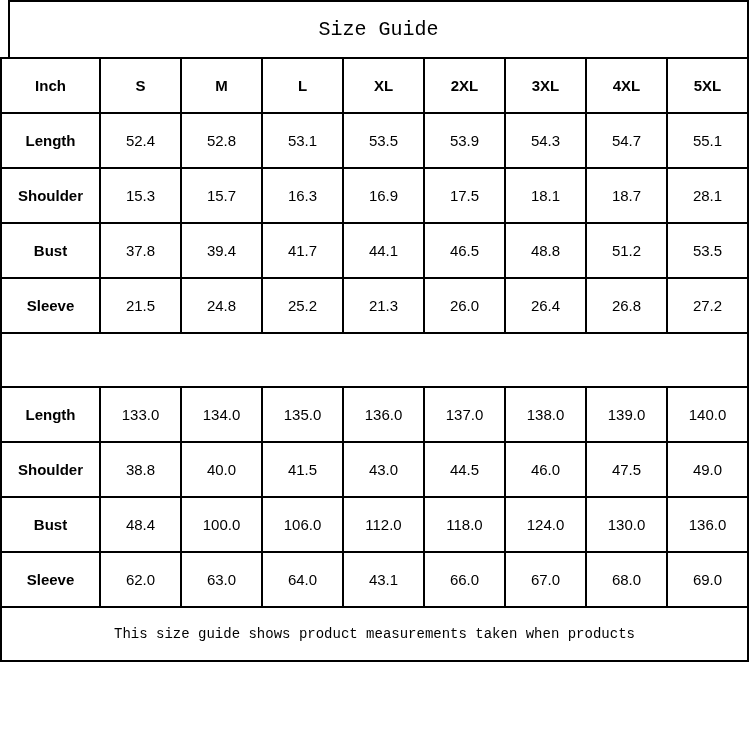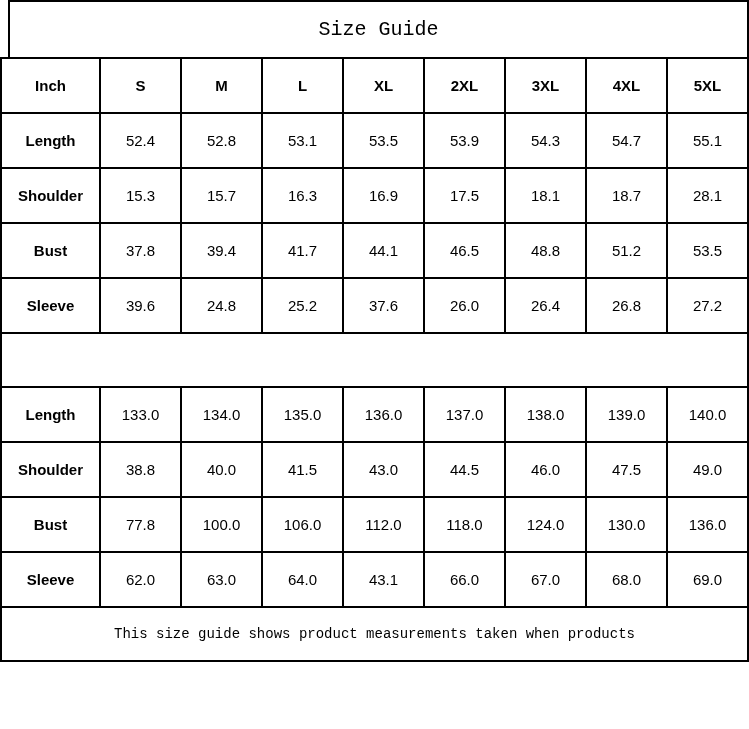--- a/index.html
+++ b/index.html
@@ -125,24 +125,24 @@
       <td>39.4</td>
       <td>41.7</td>
       <td>44.1</td>
       <td>46.5</td>
       <td>48.8</td>
       <td>51.2</td>
       <td>53.5</td>
     </tr>
     <tr>
       <th>Sleeve</th>
-      <td>39.6</td>
+      <td>21.5</td>
       <td>24.8</td>
       <td>25.2</td>
-      <td>37.6</td>
+      <td>21.3</td>
       <td>26.0</td>
       <td>26.4</td>
       <td>26.8</td>
       <td>27.2</td>
     </tr>
   </tbody>
     </table>
 
   <div class="table-gap"></div>
 
@@ -176,21 +176,21 @@
       <td>40.0</td>
       <td>41.5</td>
       <td>43.0</td>
       <td>44.5</td>
       <td>46.0</td>
       <td>47.5</td>
       <td>49.0</td>
     </tr>
     <tr>
       <th>Bust</th>
-      <td>77.8</td>
+      <td>48.4</td>
       <td>100.0</td>
       <td>106.0</td>
       <td>112.0</td>
       <td>118.0</td>
       <td>124.0</td>
       <td>130.0</td>
       <td>136.0</td>
     </tr>
     <tr>
       <th>Sleeve</th>

